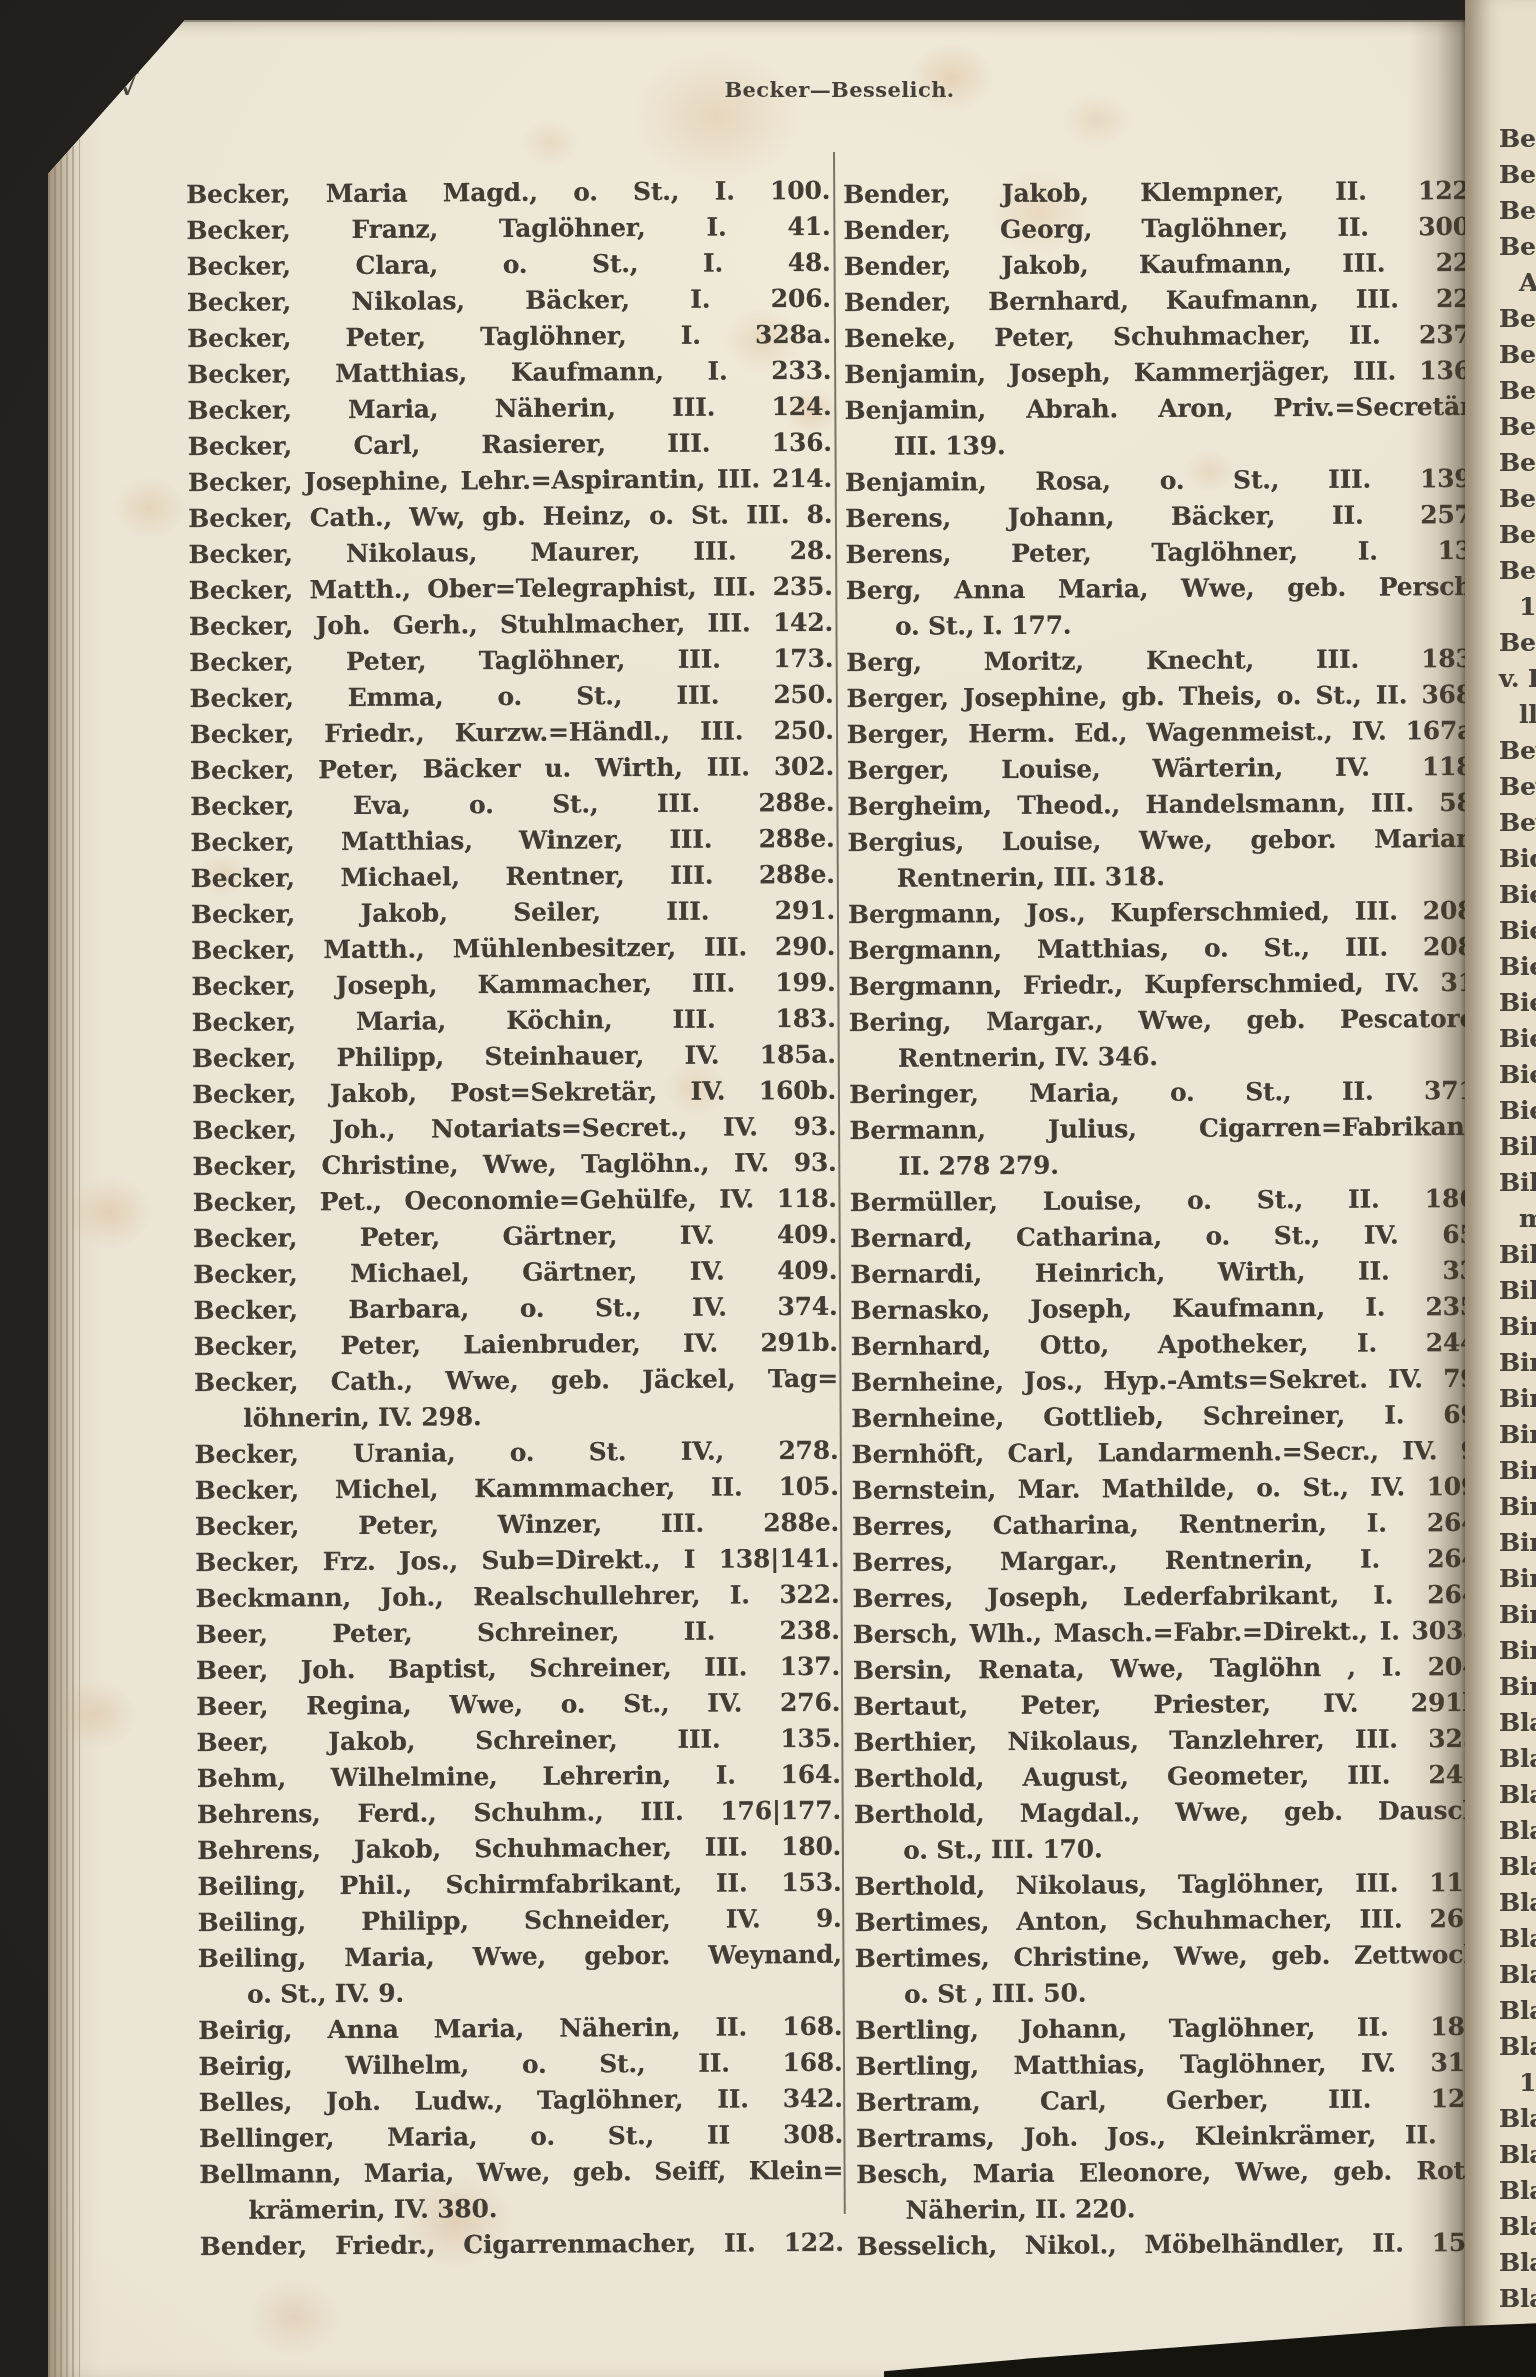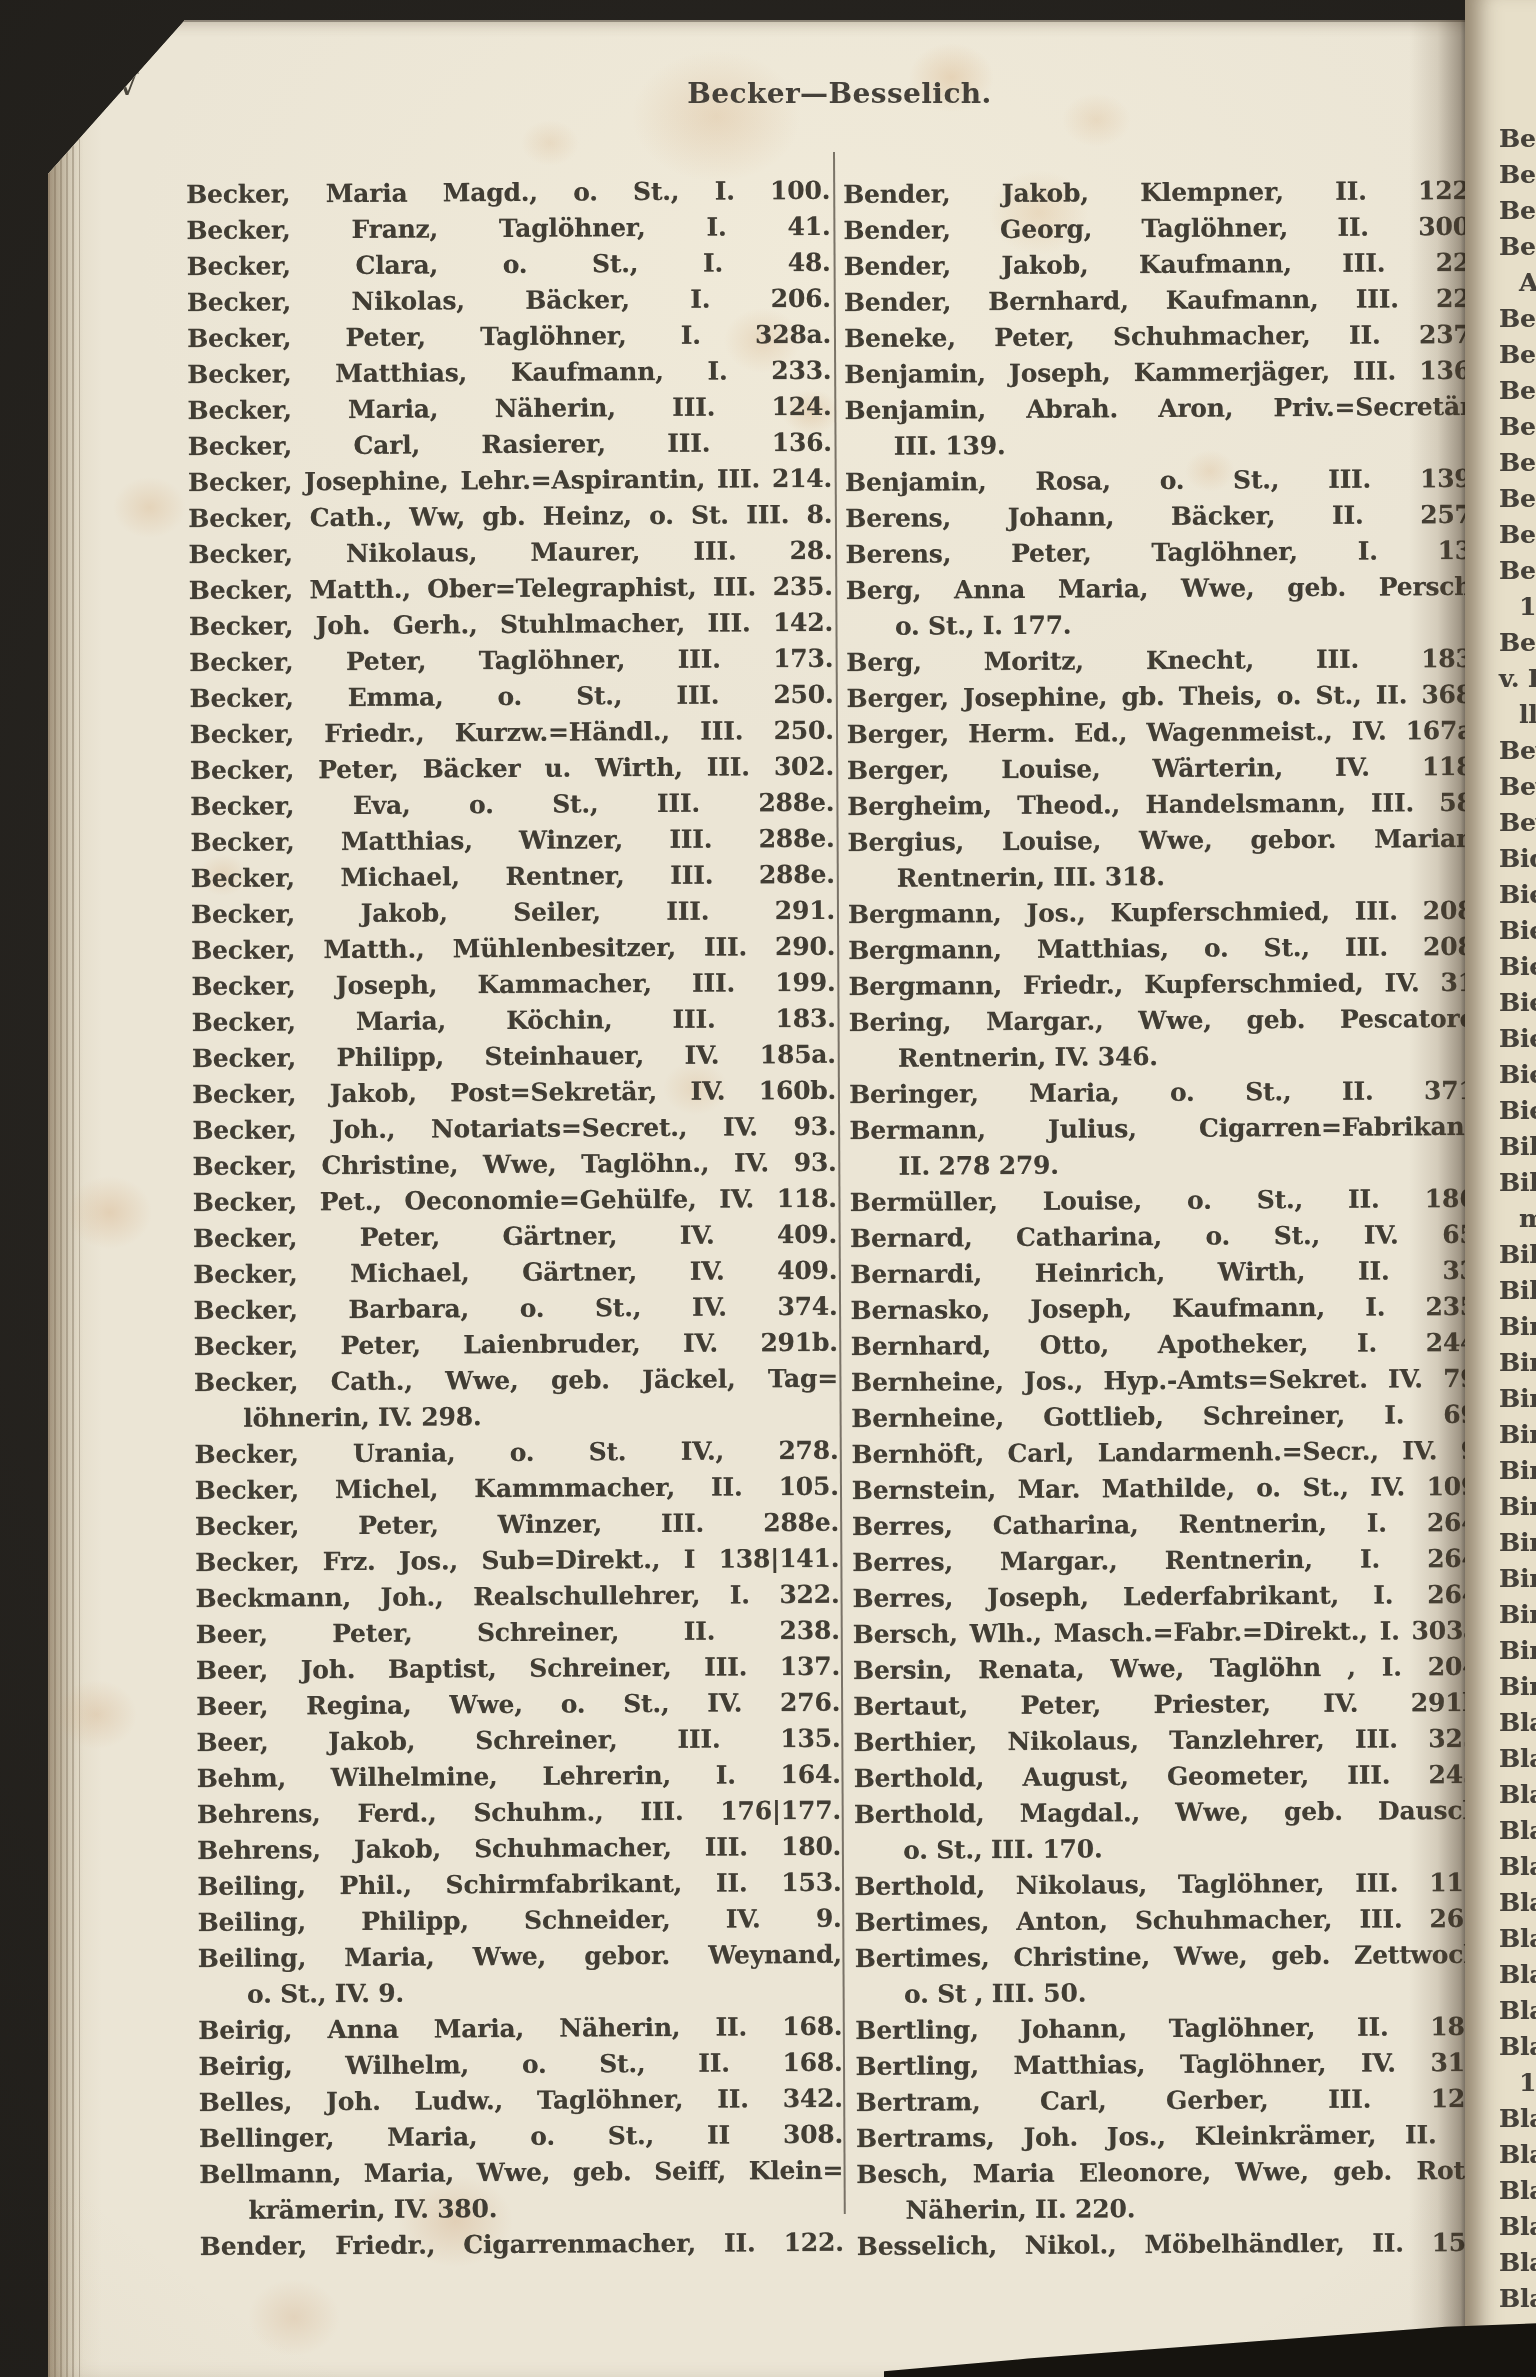--- a/index.html
+++ b/index.html
@@ -56,21 +56,21 @@
     background-size:
       169px 131px, 85px 69px, 100px 85px, 77px 65px, 58px 46px,
       73px 61px, 85px 73px, 81px 69px, 65px 54px, 50px 42px,
       115px 92px, 92px 77px, 50px 42px, 58px 46px, 69px 54px, 100% 100%;
   }
   .page-number{
     position:absolute;left:54px;top:46px;font-size:31px;letter-spacing:1.5px;color:#4a463c;
   }
   .running-header{
     position:absolute;left:415px;top:57px;width:753px;text-align:center;
-    font-size:28px;font-weight:bold;color:#45413a;letter-spacing:0.4px;
+    font-size:21px;font-weight:bold;color:#45413a;letter-spacing:0.4px;
   }
   .col{
     position:absolute;top:157px;font-size:25px;line-height:36px;font-weight:bold;
     letter-spacing:-0.2px;transform:rotate(-0.38deg);transform-origin:left top;
     text-shadow:0.2px 0.2px 0.4px rgba(60,55,45,.45);
   }
   .col-left{left:138px;width:644px;}
   .col-right{left:795px;width:635px;}
   .line{text-align:justify;text-align-last:justify;}
   .line.indent{text-align:left;text-align-last:left;padding-left:49px;}

